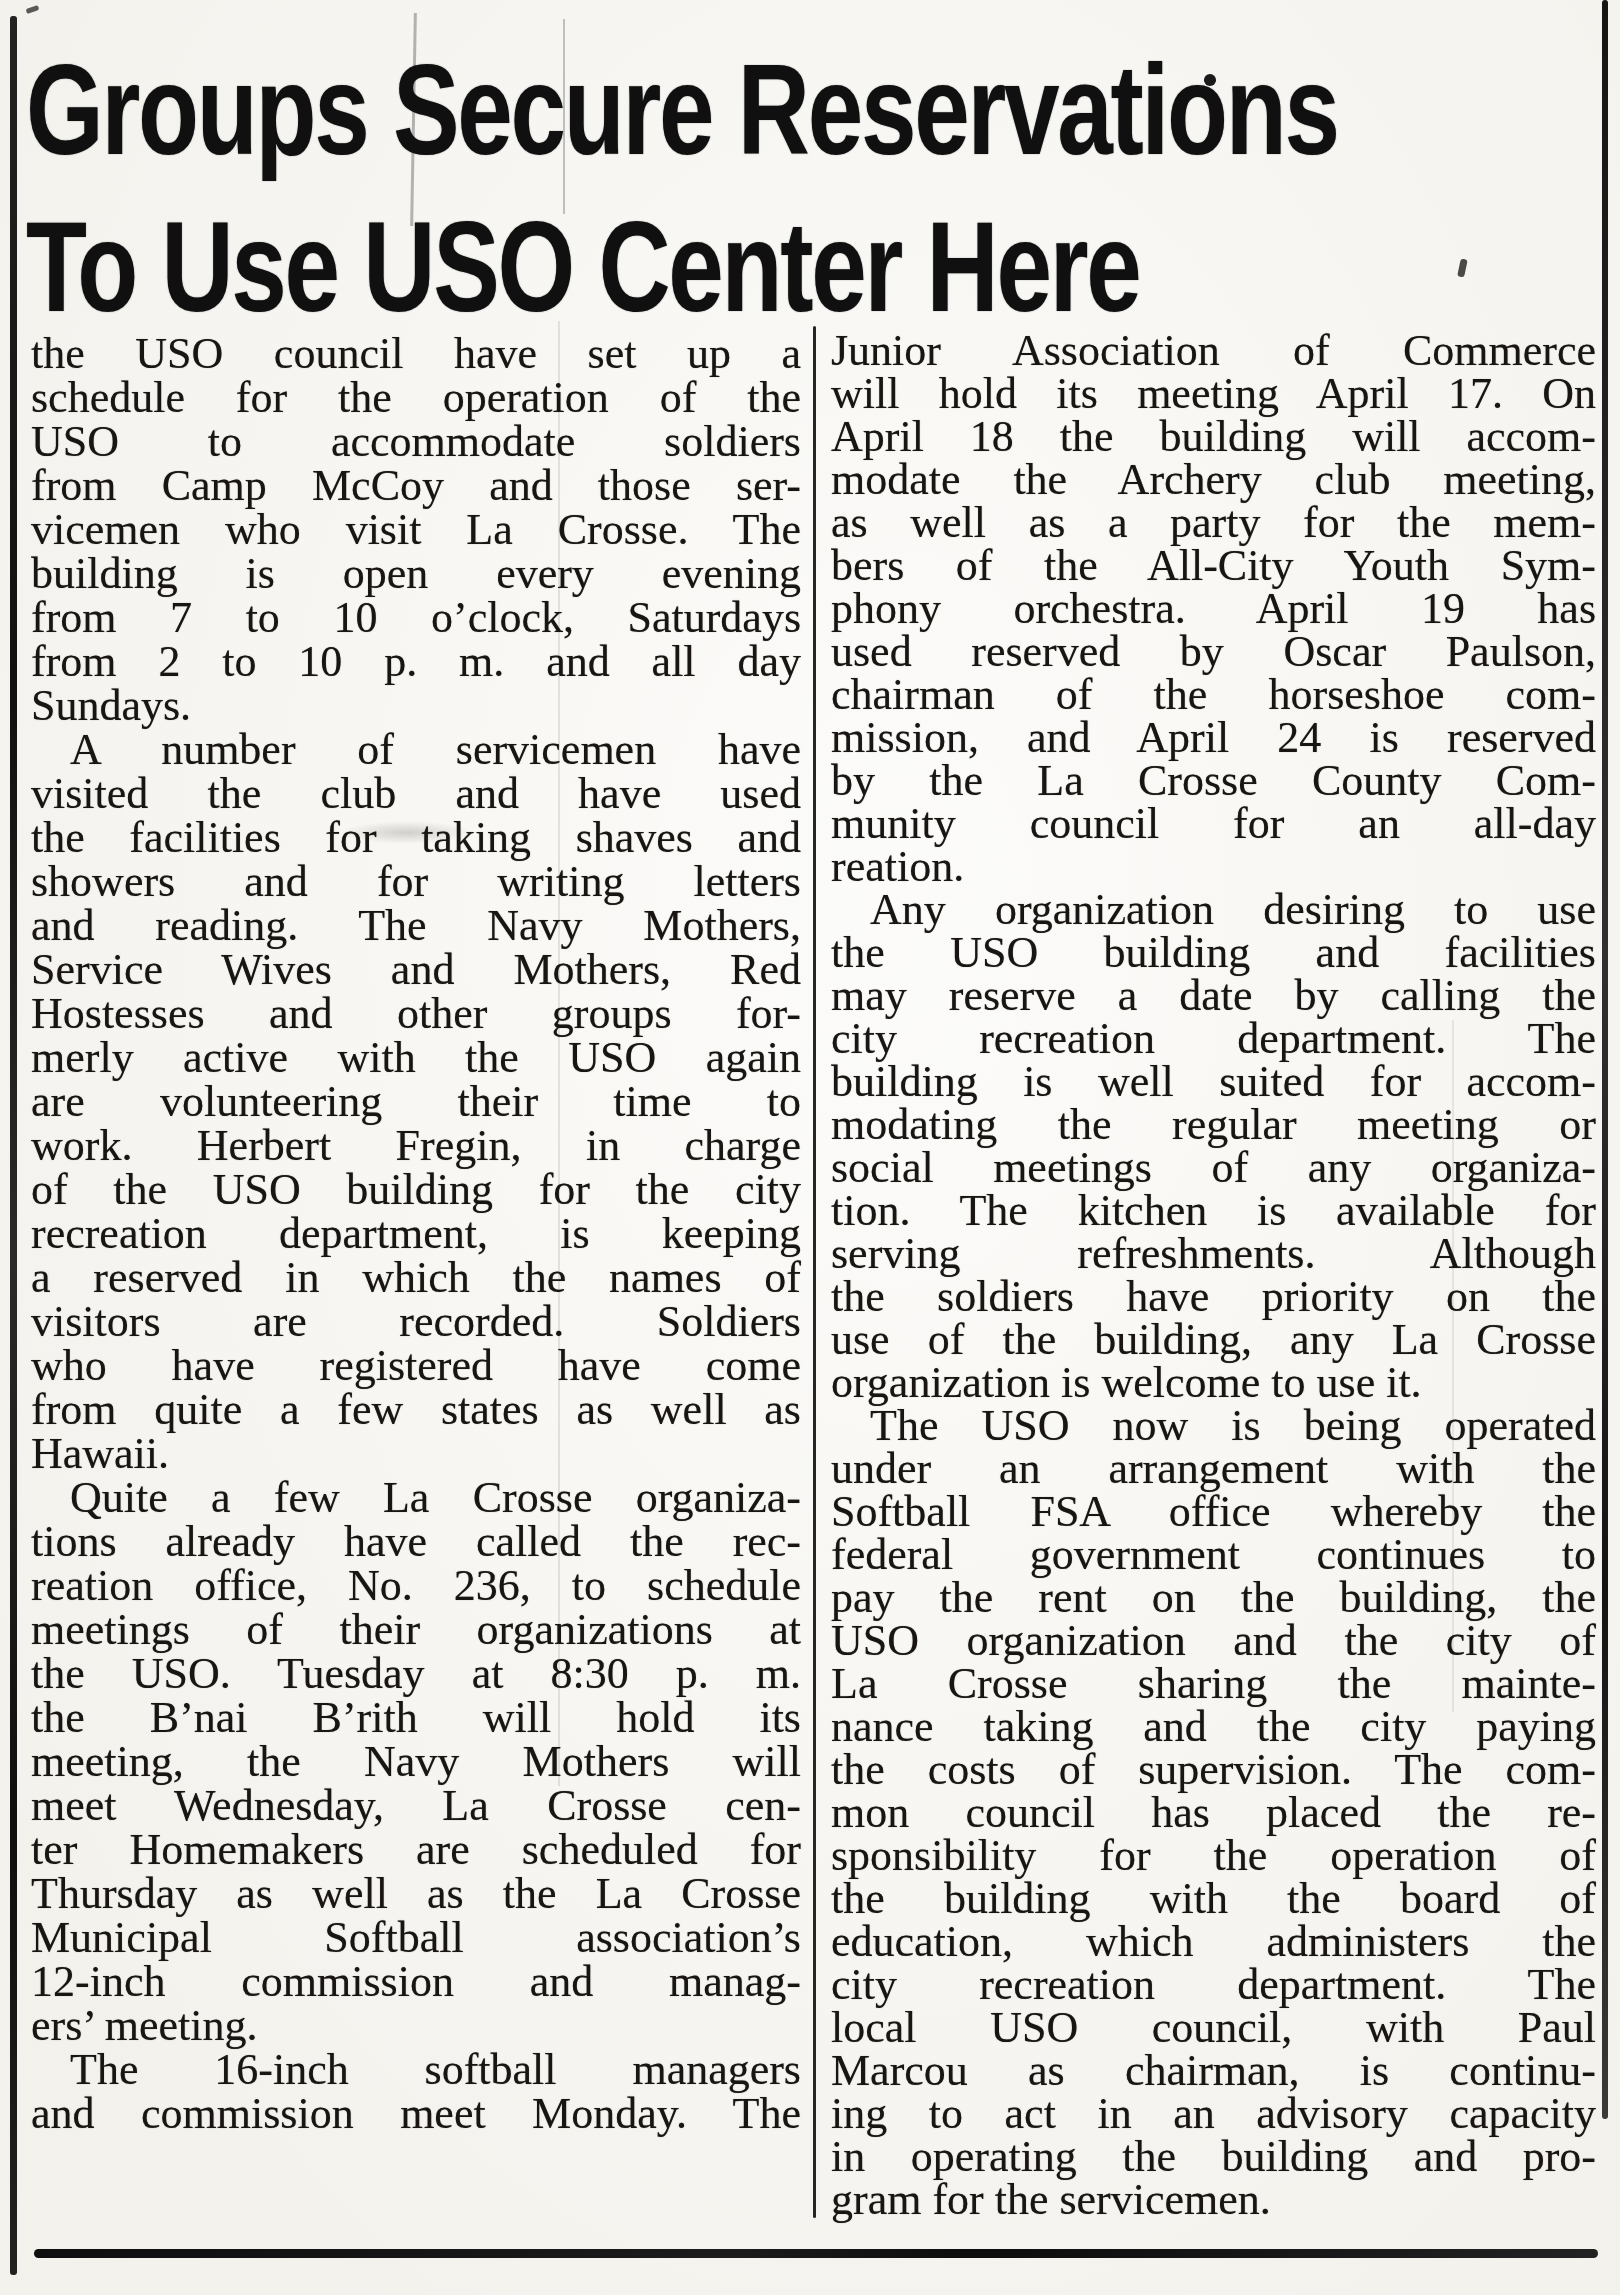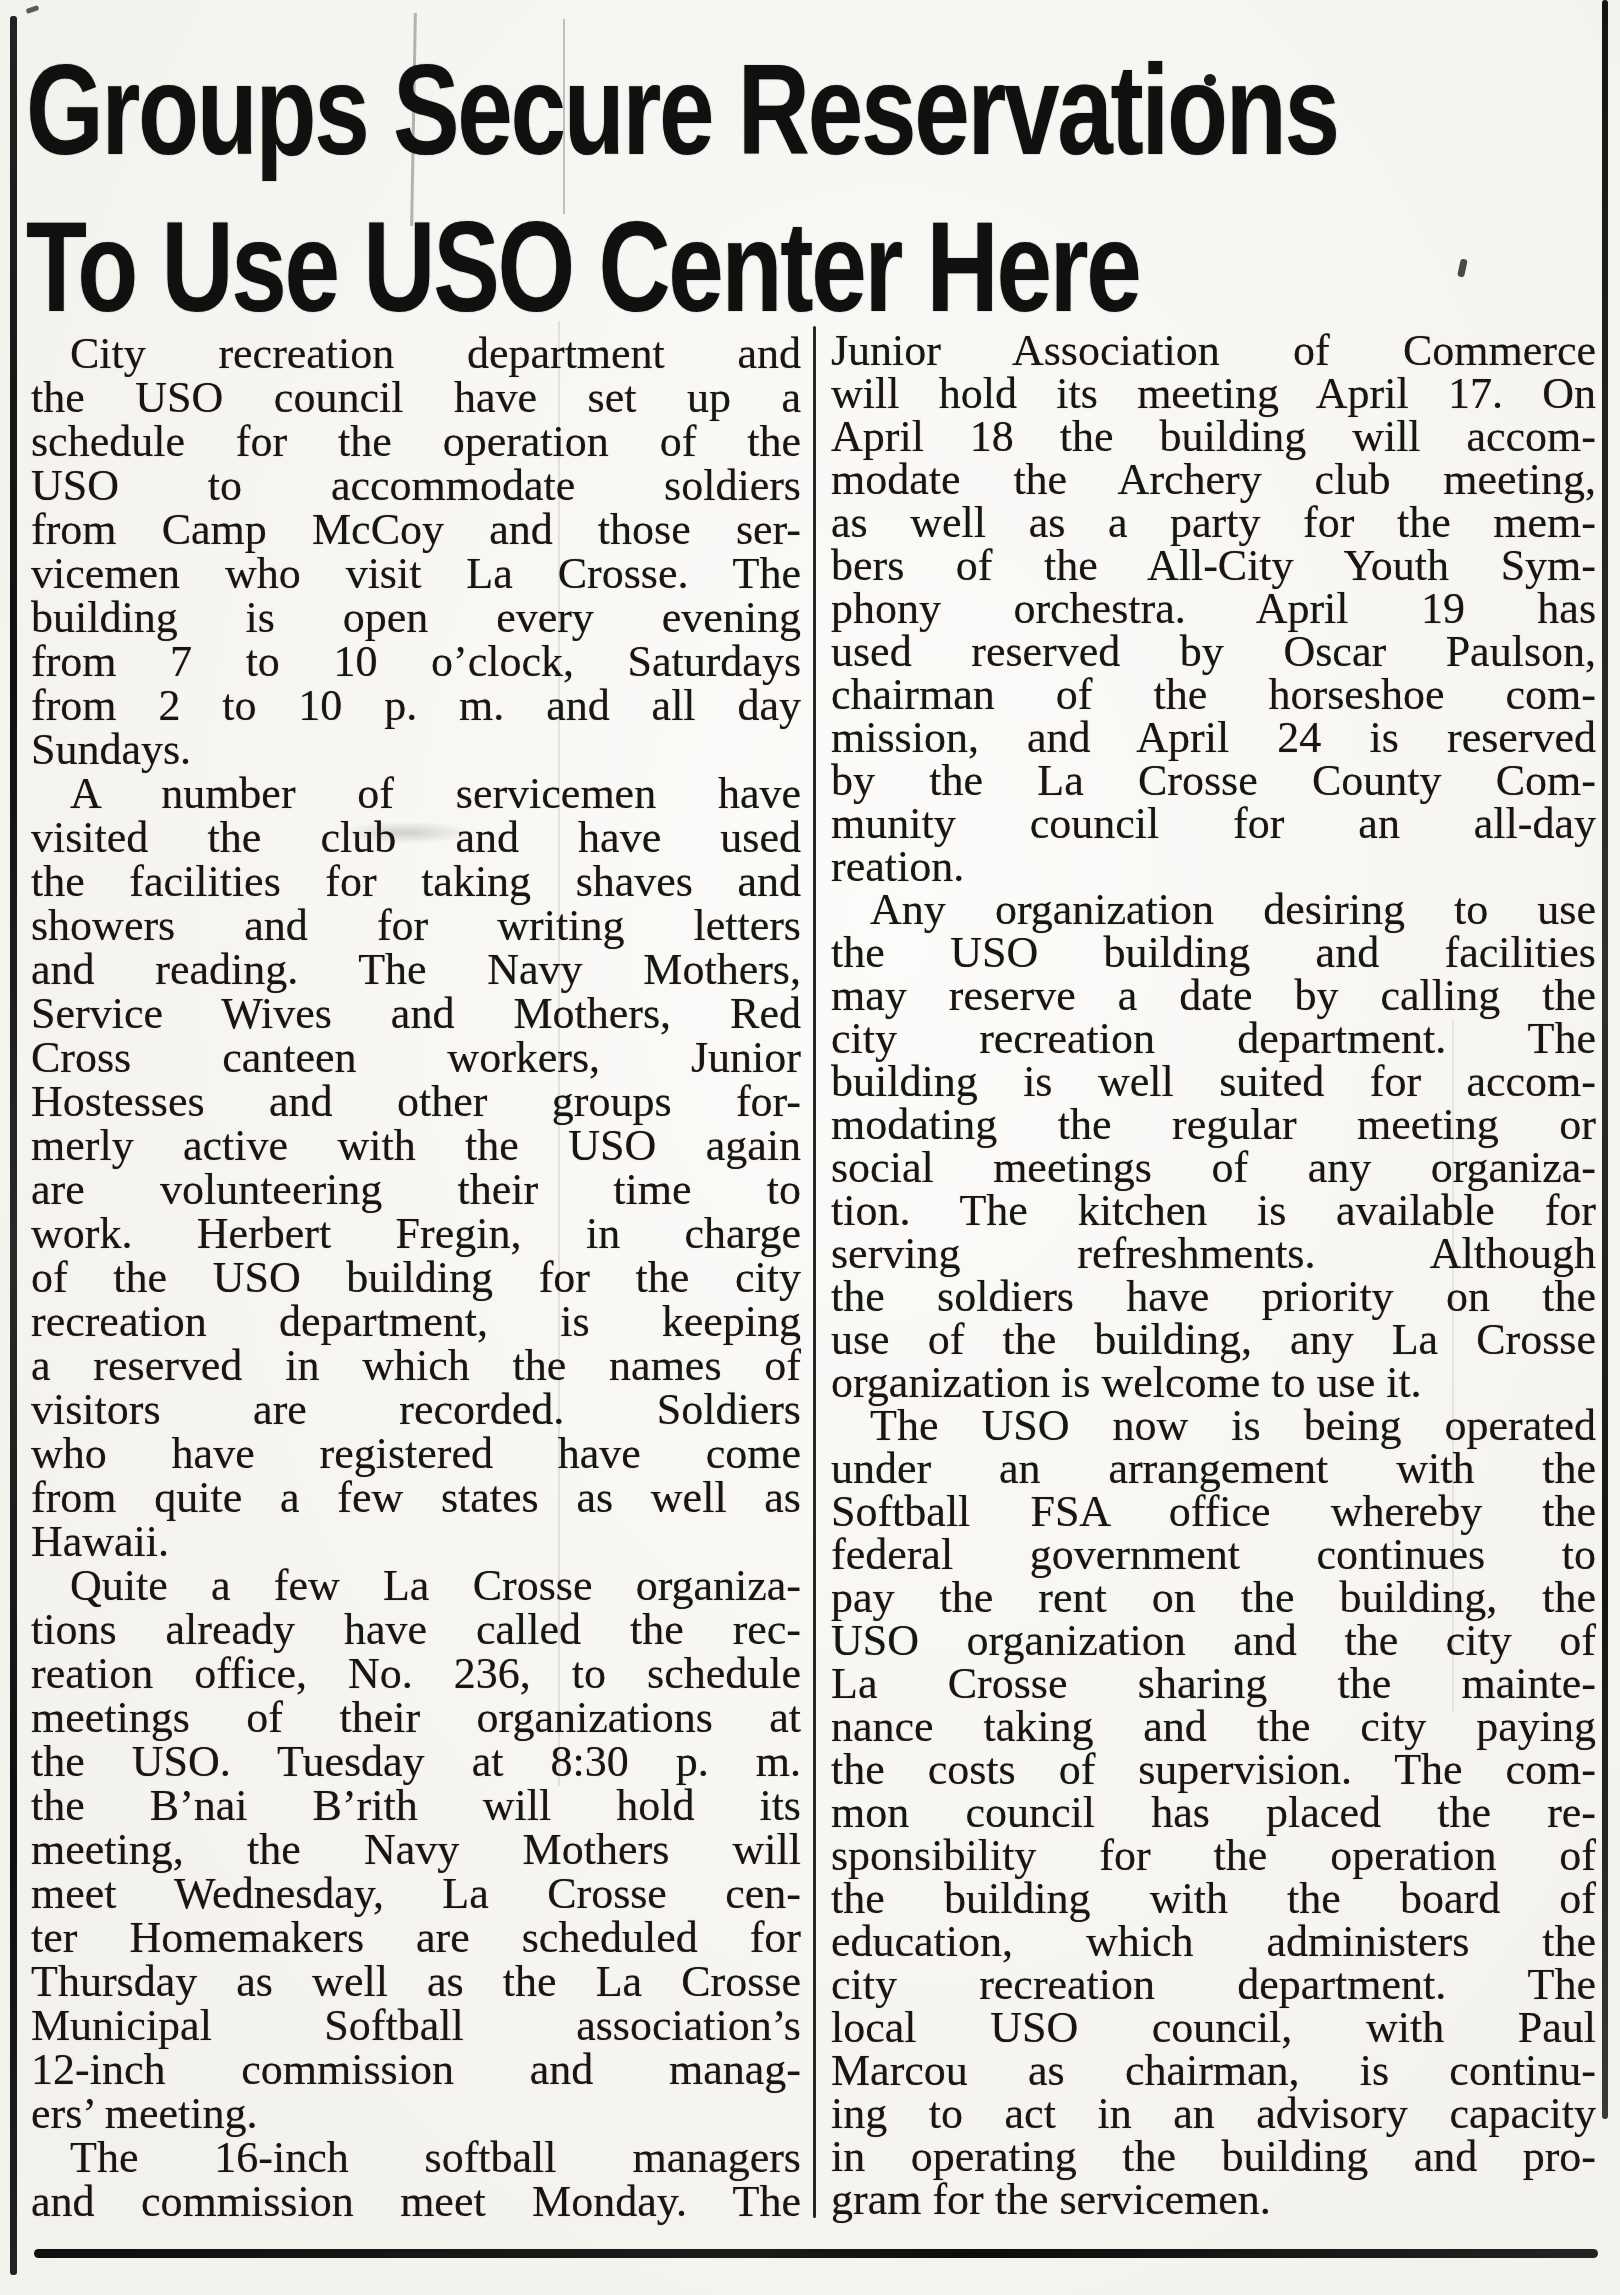--- a/index.html
+++ b/index.html
@@ -85,39 +85,37 @@
   <div class="mark-r"></div>
   <div class="smudge"></div>
 
   <div class="headline">
     <div class="headline-line">Groups Secure Reservations</div>
     <div class="headline-line">To Use USO Center Here</div>
   </div>
 
   <div class="col col-left">
       <div class="para">
-        <div class="line indent">City recreation department and</div>
         <div class="line">the USO council have set up a</div>
         <div class="line">schedule for the operation of the</div>
         <div class="line">USO to accommodate soldiers</div>
         <div class="line">from Camp McCoy and those ser-</div>
         <div class="line">vicemen who visit La Crosse. The</div>
         <div class="line">building is open every evening</div>
         <div class="line">from 7 to 10 o’clock, Saturdays</div>
         <div class="line">from 2 to 10 p. m. and all day</div>
         <div class="line lastline">Sundays.</div>
       </div>
       <div class="para">
         <div class="line indent">A number of servicemen have</div>
         <div class="line">visited the club and have used</div>
         <div class="line">the facilities for taking shaves and</div>
         <div class="line">showers and for writing letters</div>
         <div class="line">and reading. The Navy Mothers,</div>
         <div class="line">Service Wives and Mothers, Red</div>
-        <div class="line">Cross canteen workers, Junior</div>
         <div class="line">Hostesses and other groups for-</div>
         <div class="line">merly active with the USO again</div>
         <div class="line">are volunteering their time to</div>
         <div class="line">work. Herbert Fregin, in charge</div>
         <div class="line">of the USO building for the city</div>
         <div class="line">recreation department, is keeping</div>
         <div class="line">a reserved in which the names of</div>
         <div class="line">visitors are recorded. Soldiers</div>
         <div class="line">who have registered have come</div>
         <div class="line">from quite a few states as well as</div>

